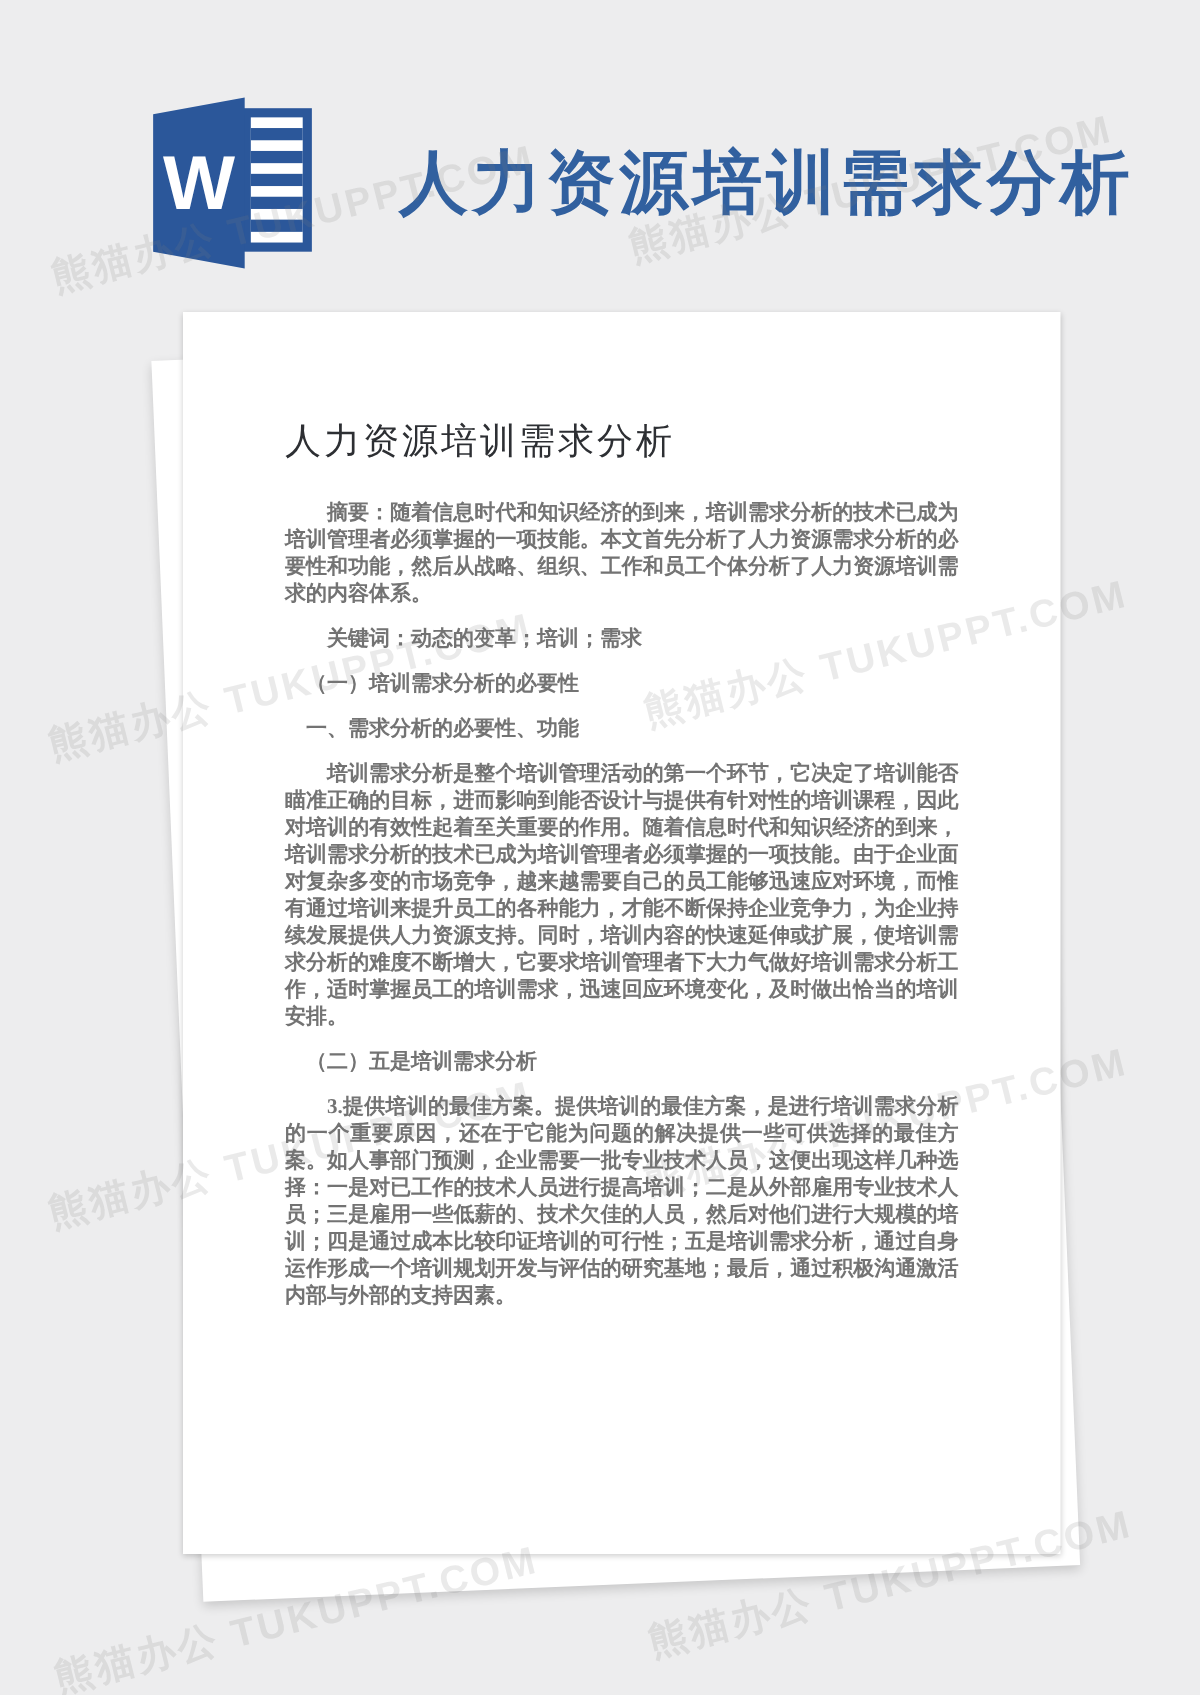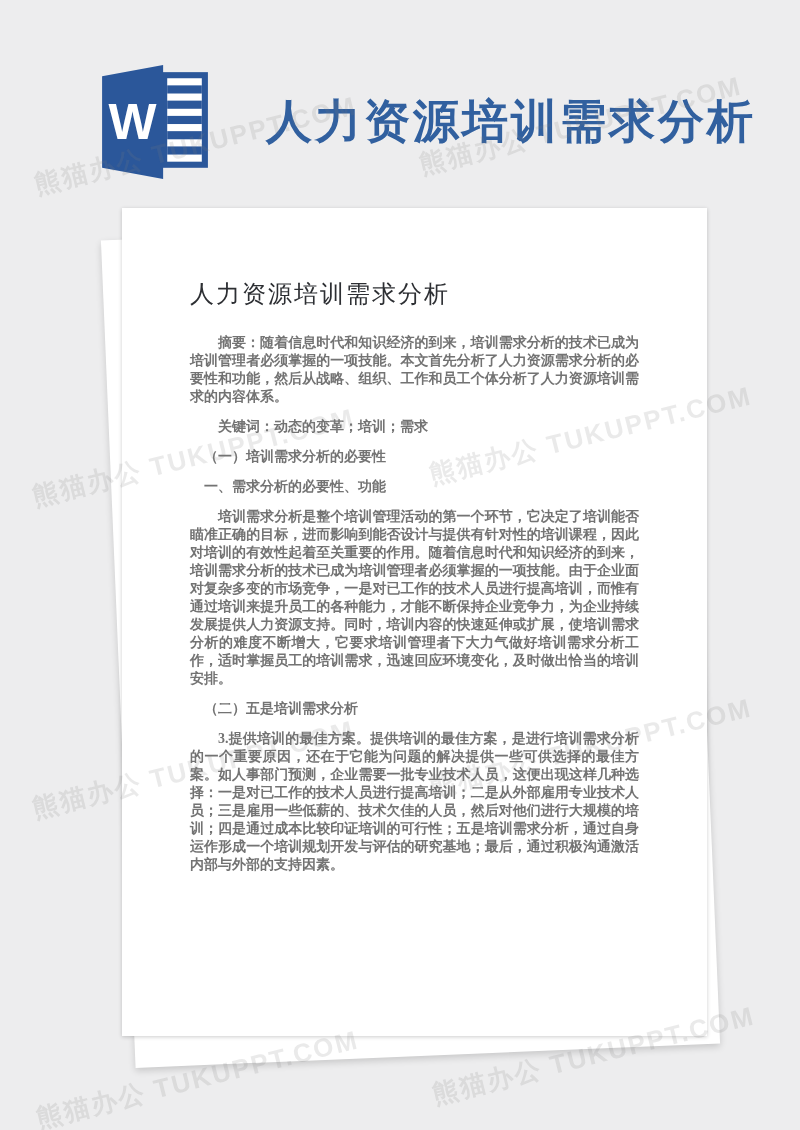--- a/index.html
+++ b/index.html
@@ -112,17 +112,17 @@
 
 <div class="paper paper-behind"></div>
 
 <div class="paper paper-main">
   <h2 class="doc-title">人力资源培训需求分析</h2>
   <div>
       <p class="para body">摘要：随着信息时代和知识经济的到来，培训需求分析的技术已成为培训管理者必须掌握的一项技能。本文首先分析了人力资源需求分析的必要性和功能，然后从战略、组织、工作和员工个体分析了人力资源培训需求的内容体系。</p>
       <p class="para body">关键词：动态的变革；培训；需求</p>
       <p class="para heading">（一）培训需求分析的必要性</p>
       <p class="para heading">一、需求分析的必要性、功能</p>
-      <p class="para body">培训需求分析是整个培训管理活动的第一个环节，它决定了培训能否瞄准正确的目标，进而影响到能否设计与提供有针对性的培训课程，因此对培训的有效性起着至关重要的作用。随着信息时代和知识经济的到来，培训需求分析的技术已成为培训管理者必须掌握的一项技能。由于企业面对复杂多变的市场竞争，一是对已工作的技术人员进行提高培训，而惟有通过培训来提升员工的各种能力，才能不断保持企业竞争力，为企业持续发展提供人力资源支持。同时，培训内容的快速延伸或扩展，使培训需求分析的难度不断增大，它要求培训管理者下大力气做好培训需求分析工作，适时掌握员工的培训需求，迅速回应环境变化，及时做出恰当的培训安排。</p>
+      <p class="para body">培训需求分析是整个培训管理活动的第一个环节，它决定了培训能否瞄准正确的目标，进而影响到能否设计与提供有针对性的培训课程，因此对培训的有效性起着至关重要的作用。随着信息时代和知识经济的到来，培训需求分析的技术已成为培训管理者必须掌握的一项技能。由于企业面对复杂多变的市场竞争，越来越需要自己的员工能够迅速应对环境，而惟有通过培训来提升员工的各种能力，才能不断保持企业竞争力，为企业持续发展提供人力资源支持。同时，培训内容的快速延伸或扩展，使培训需求分析的难度不断增大，它要求培训管理者下大力气做好培训需求分析工作，适时掌握员工的培训需求，迅速回应环境变化，及时做出恰当的培训安排。</p>
       <p class="para heading">（二）五是培训需求分析</p>
       <p class="para body">3.提供培训的最佳方案。提供培训的最佳方案，是进行培训需求分析的一个重要原因，还在于它能为问题的解决提供一些可供选择的最佳方案。如人事部门预测，企业需要一批专业技术人员，这便出现这样几种选择：一是对已工作的技术人员进行提高培训；二是从外部雇用专业技术人员；三是雇用一些低薪的、技术欠佳的人员，然后对他们进行大规模的培训；四是通过成本比较印证培训的可行性；五是培训需求分析，通过自身运作形成一个培训规划开发与评估的研究基地；最后，通过积极沟通激活内部与外部的支持因素。</p>
     </div>
 </div>
 
 </body></html>

